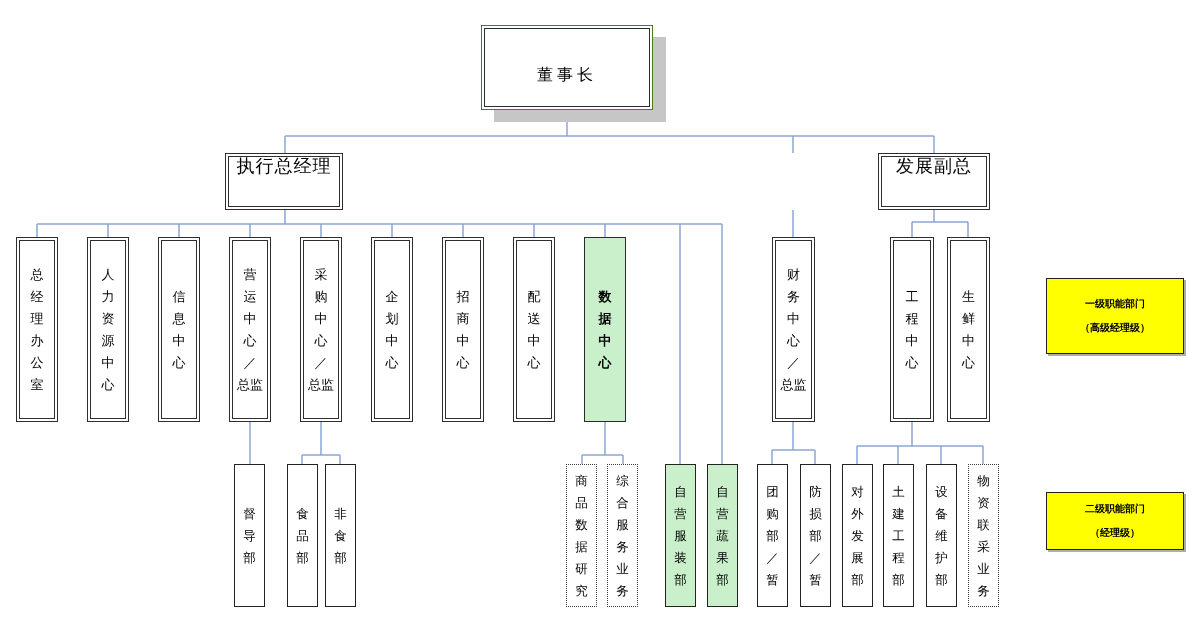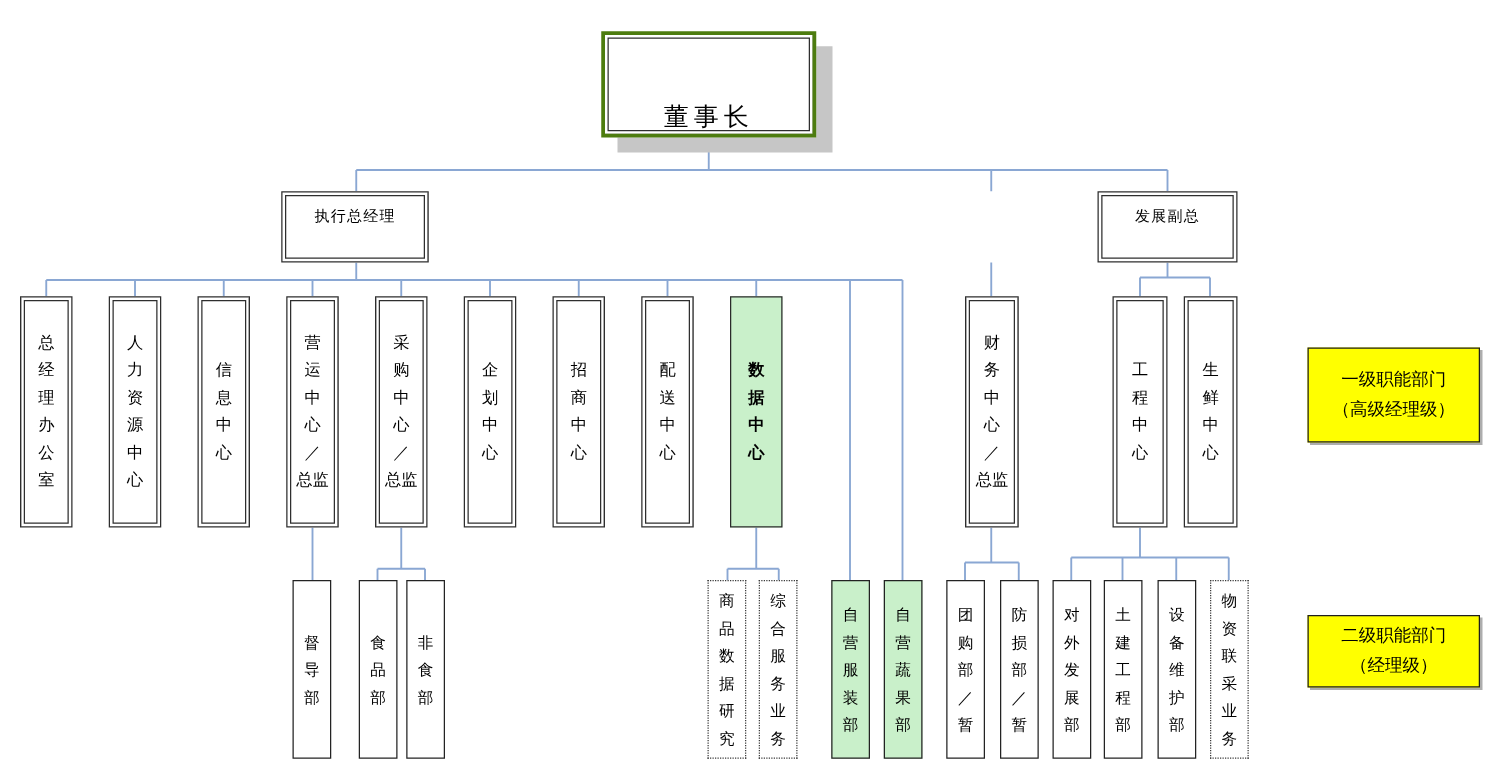--- a/index.html
+++ b/index.html
@@ -11,37 +11,37 @@
   .box{
     position:absolute;background:#ffffff;box-sizing:border-box;
     display:flex;align-items:center;justify-content:center;text-align:center;
   }
   
   .dbl{
     border:1px solid #2e2e2e;
     box-shadow: inset 0 0 0 2px #ffffff, inset 0 0 0 3px #2e2e2e;
   }
   .l1{
-    font-size:20px;letter-spacing:4px;
-    align-items:flex-end;padding-top:15px;
-    border:3px solid #4d7c0f;
+    font-size:16px;letter-spacing:4px;
+    align-items:center;padding-top:15px;
+    border:1px solid #4d7c0f;
     box-shadow: 13px 12px 0 #c6c6c6, inset 0 0 0 2px #ffffff, inset 0 0 0 3px #2e2e2e;
   }
-  .l2{font-size:12px;letter-spacing:1px;align-items:flex-start;padding-top:11px;}
+  .l2{font-size:18px;letter-spacing:1px;align-items:flex-start;padding-top:0;}
   .vtext{white-space:pre-line;line-height:22px;font-size:13px;display:block;}
   .l4{border:1px solid #232323;}
   .l4 .vtext{font-size:12.5px;line-height:22px;}
   .dotted{border:1px dotted #3a3a3a;box-shadow:none;}
   .green{background:#c9f0ca;}
   .single{border:1.5px solid #2b2b2b;box-shadow:none;}
   .bold .vtext{font-weight:bold;}
   .legend{
     background:#ffff00;border:1.5px solid #1f1f1f;
     box-shadow:2px 2px 0 #adadad;
-    font-weight:400;font-size:14px;line-height:24px;white-space:pre-line;
+    font-weight:700;font-size:10px;line-height:24px;white-space:pre-line;
   }
 </style>
 </head>
 <body>
 
 <div class="canvas">
 
   <svg class="connectors" width="1200" height="626" viewBox="0 0 1200 626">
     <path fill="none" stroke="#8aa7d3" stroke-width="1.5" d="
       M567 110 L567 136

